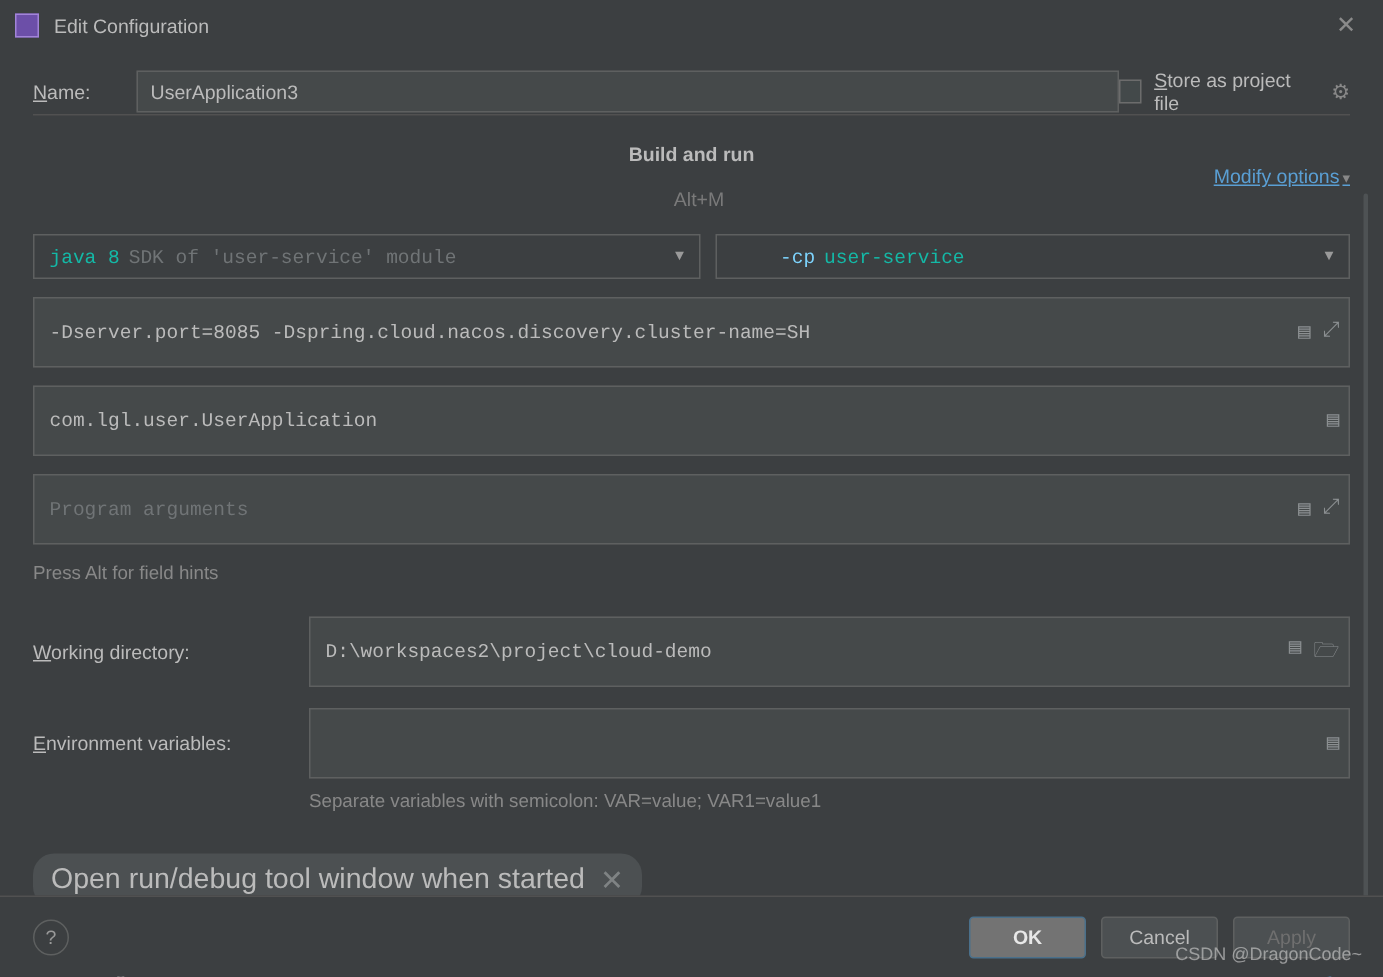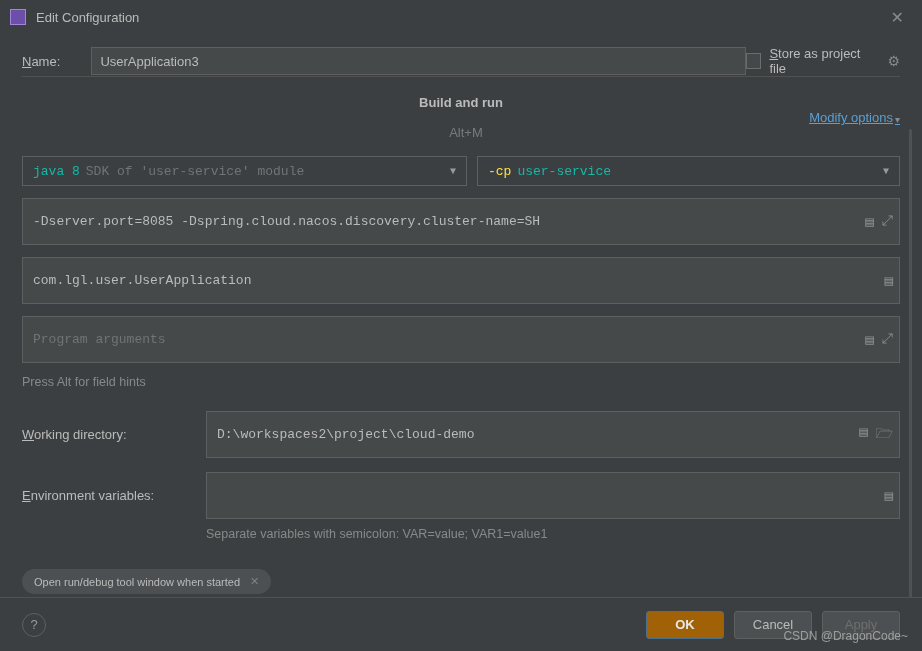--- a/index.html
+++ b/index.html
@@ -74,21 +74,21 @@
     padding: 0 10px;
     font-family: "Consolas","Courier New",monospace;
     font-size: 13px;
     position: relative;
   }
   .combo .drop-arrow { position: absolute; right: 10px; color: #9a9a9a; font-size: 10px; }
   .combo-java { flex: 0 0 445px; }
   .combo-cp { flex: 1; }
   .mono-em { color: #14b8a6; }
   .mono-dim { color: #707476; margin-left: 6px; }
-  .mono-prefix { color: #fde047; margin-right: 6px; }
+  .mono-prefix { color: #7dd3fc; margin-right: 6px; margin-left: 32px; }
   .field {
     background: #45494a;
     border: 1px solid #5e6060;
     height: 47px;
     display: flex; align-items: center;
     padding: 0 10px;
     font-family: "Consolas","Courier New",monospace;
     font-size: 13px;
     color: #bbbbbb;
     margin-bottom: 12px;
@@ -102,21 +102,21 @@
   .form-label { width: 184px; }
   .form-field { flex: 1; }
   .help-text { color: #888; font-size: 12.5px; margin: -6px 0 28px 184px; }
   .chip {
     display: inline-flex; align-items: center;
     background: #4c5052;
     border-radius: 14px;
     padding: 6px 12px;
     gap: 10px;
     color: #bbbbbb;
-    font-size: 11px;
+    font-size: 19px;
     margin-bottom: 32px;
   }
   .chip .x { color: #7f8384; cursor: pointer; }
   .coverage-row { display: flex; align-items: center; }
   .coverage-row .modify-link2 {
     margin-left: auto; color: #5a9fd4; cursor: pointer;
     display: flex; align-items: center; gap: 4px;
   }
   .footer {
     position: absolute; left: 0; right: 0; bottom: 0;
@@ -137,21 +137,21 @@
     min-width: 78px; height: 28px;
     border: 1px solid #5e6060;
     background: #4c5052;
     color: #bbbbbb;
     display: flex; align-items: center; justify-content: center;
     cursor: pointer; font-size: 13px;
     border-radius: 3px;
     padding: 0 14px;
   }
   .btn.primary {
-    background: #a16207;
+    background: #737373;
     border-color: #4a708b;
     color: #e8e8e8;
     font-weight: 600;
   }
   .btn.disabled { color: #6f6f6f; }
   .watermark {
     position: absolute; right: 14px; bottom: 8px;
     color: #c8c8c8; font-size: 12px; opacity: 0.65;
     pointer-events: none;
   }

